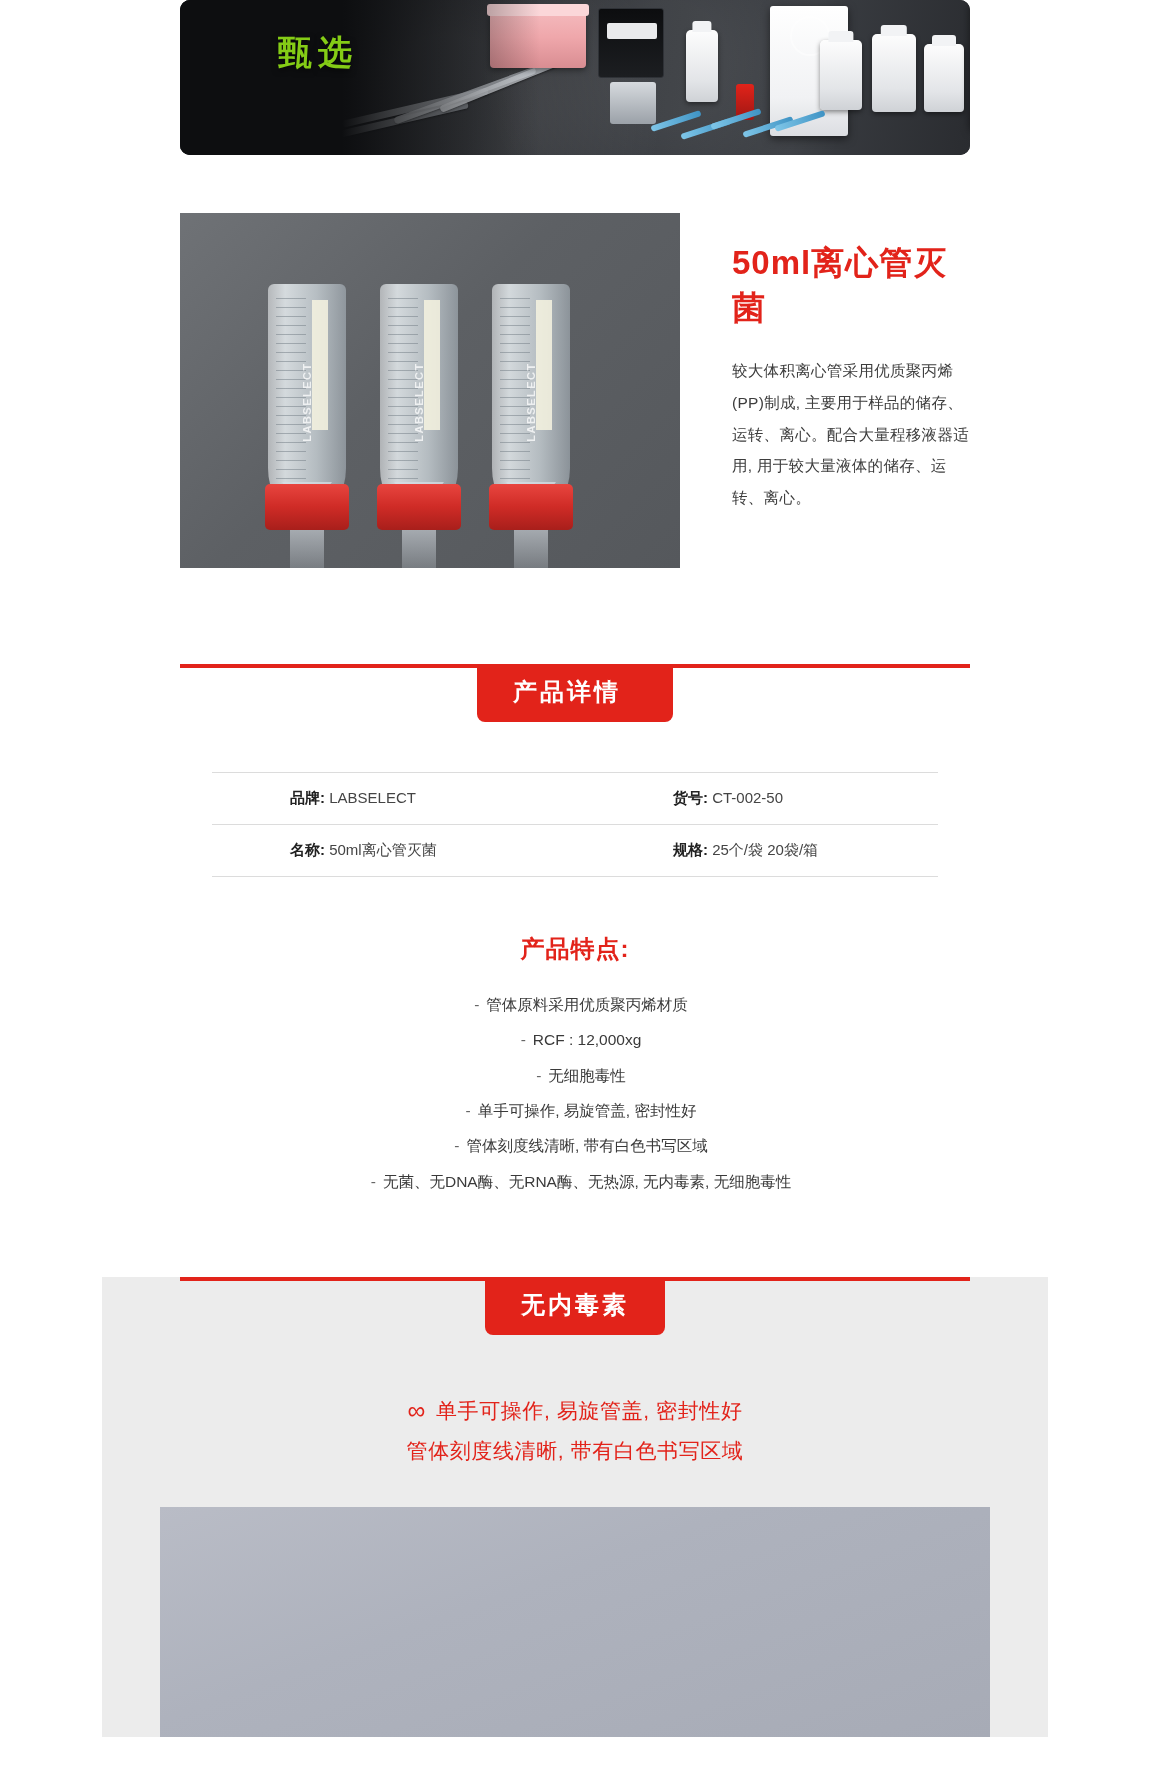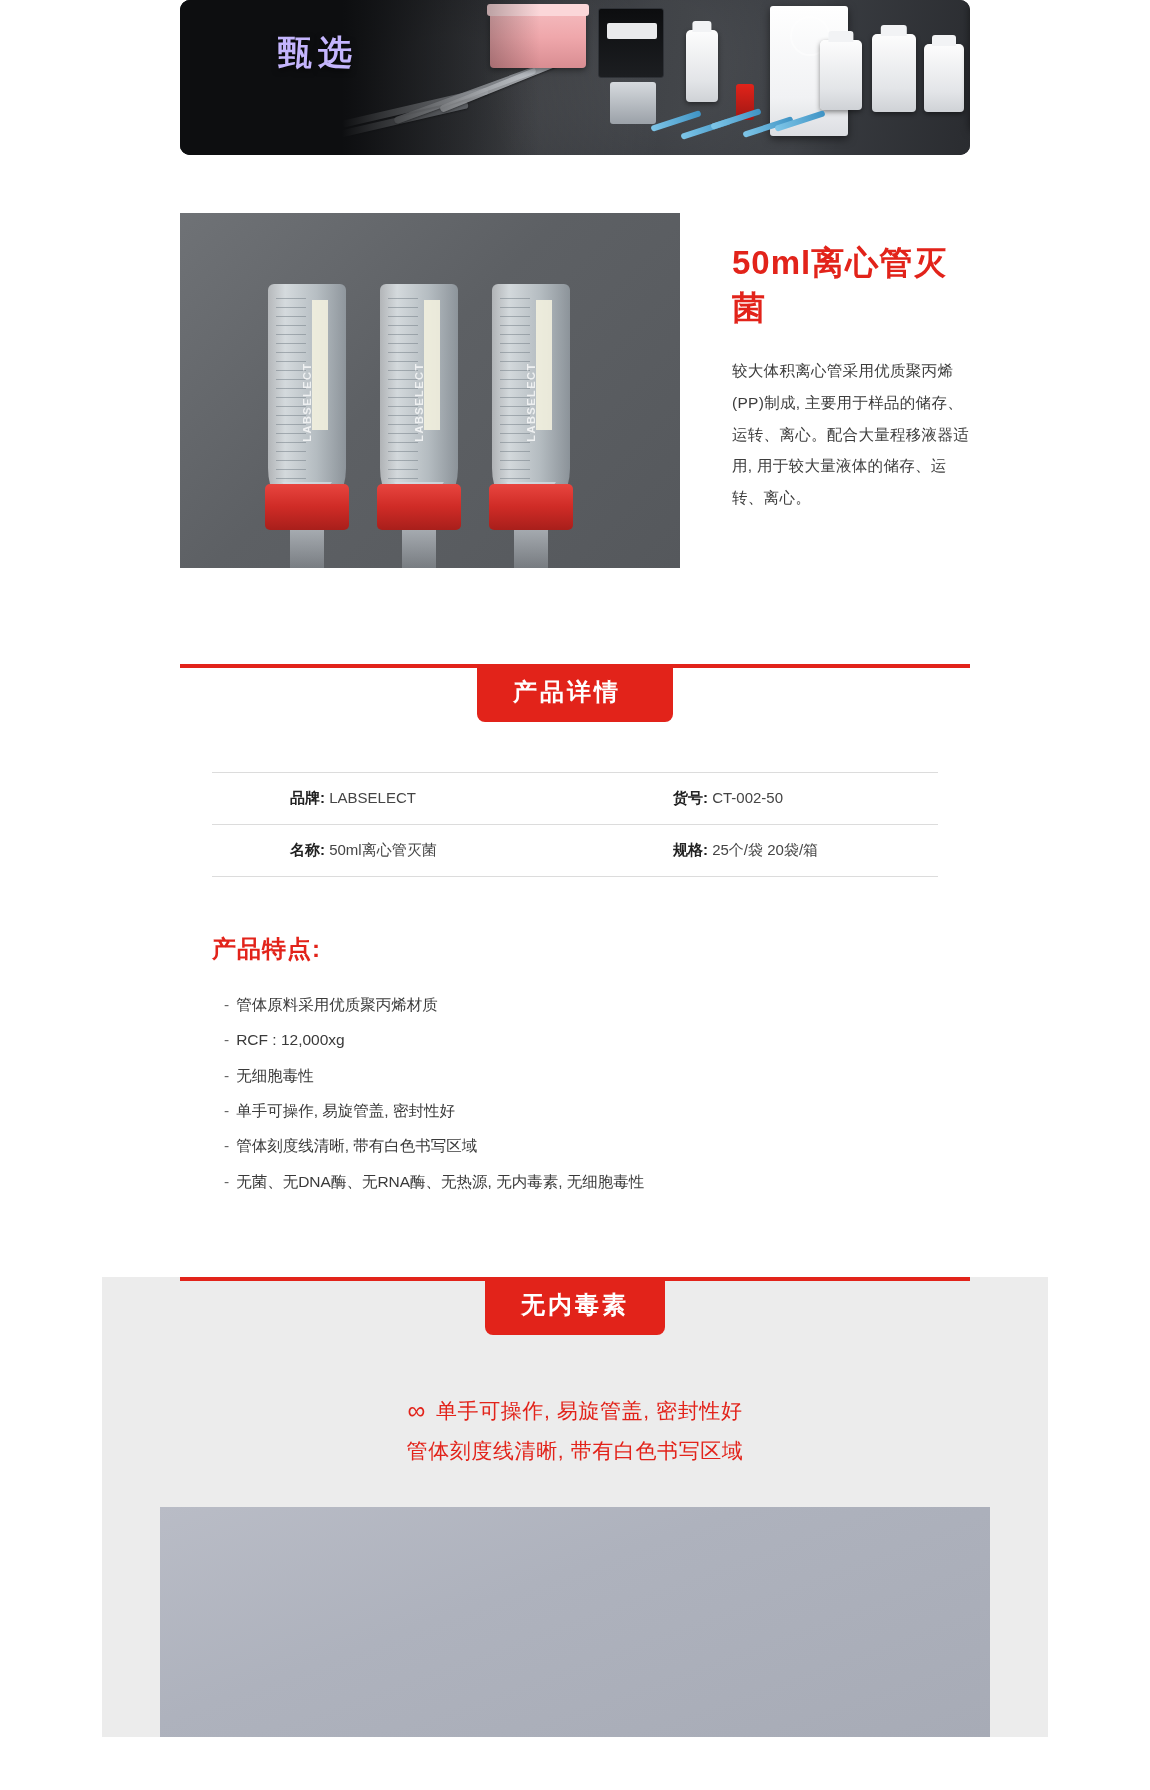--- a/index.html
+++ b/index.html
@@ -88,21 +88,21 @@
   }
   .bluetip {
     width: 52px; height: 6px;
     background: linear-gradient(90deg,#7fc6e8,#3f93c4);
     border-radius: 3px;
     transform: rotate(-18deg);
   }
   .brandtag {
     position: absolute;
     left: 98px; top: 30px;
-    font-size: 34px; font-weight: bold; color: #c4b5fd;
+    font-size: 34px; font-weight: bold; color: #84cc16;
     letter-spacing: 6px;
     text-shadow: 0 2px 6px rgba(0,0,0,.6);
   }
 
   
   .hero {
     display: flex;
     margin: 58px 78px 0 78px;
     gap: 52px;
   }
@@ -212,21 +212,21 @@
     flex: 1;
     padding: 16px 4px 16px 78px;
     font-size: 15px;
     color: #333;
   }
   .spec-cell:nth-child(2) { padding-left: 118px; }
   .spec-label { font-weight: bold; color: #222; }
   .spec-value { color: #444; }
 
   
-  .features { margin: 56px 110px 0 110px; }
+  .features { margin: 56px 110px 0 110px; text-align: center; }
   .features h3 {
     font-size: 24px;
     color: #e2231a;
     margin: 0 0 22px 0;
     letter-spacing: 1px;
   }
   .feature-item {
     font-size: 15.5px;
     color: #3a3a3a;
     line-height: 2.28;

